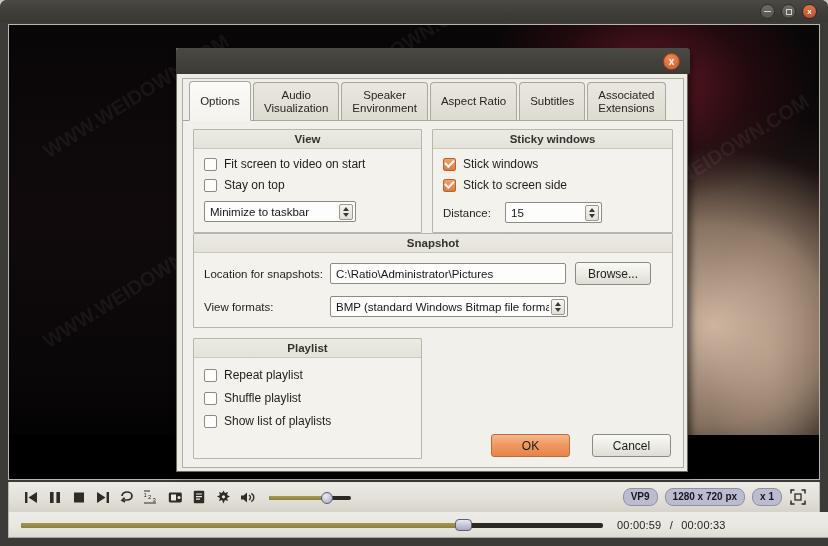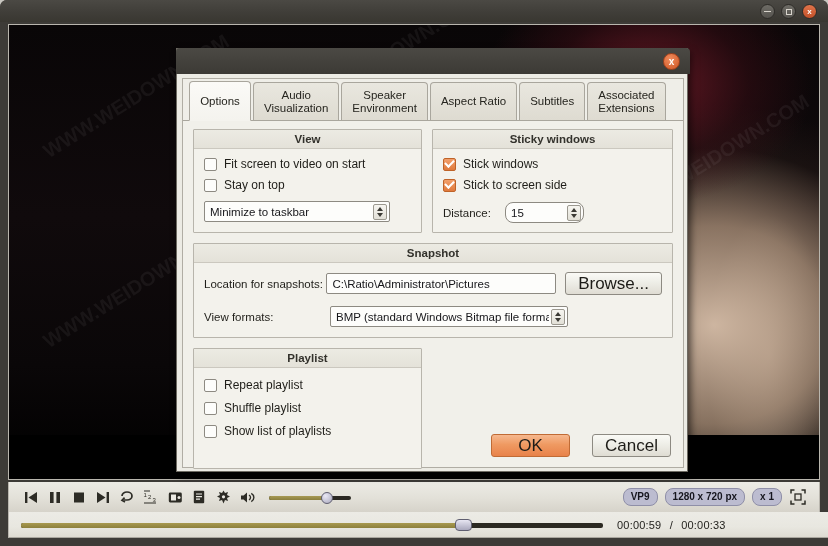--- a/index.html
+++ b/index.html
@@ -263,35 +263,35 @@
   .textbox {
     background:#fdfdfb; border:1px solid #8d8a82; border-radius:2px;
     height: 21px; display:flex; align-items:center;
     font-size: 11.5px; color:#16161a; padding: 0 5px;
     cursor: text;
   }
   .btn {
     background: linear-gradient(to bottom,#fafaf6 0%,#ededE6 48%,#dfdcd3 100%);
     border: 1px solid #8d8a82;
     border-radius: 3px;
-    font-size: 17px; color:#1d1c18;
+    font-size: 12px; color:#1d1c18;
     height: 23px; padding: 0 12px;
     display:flex; align-items:center; justify-content:center;
     cursor:pointer;
   }
   .btn.primary {
     background: linear-gradient(to bottom,#f6b88f 0%,#ef9a62 45%,#e8824a 100%);
     border-color:#c06b35;
     font-weight: normal;
   }
 
   #row-top { display:flex; gap: 10px; }
   #grp-view { width: 229px; }
   #grp-sticky { flex: 1; }
-  #grp-snapshot { margin-top: 10px; }
+  #grp-snapshot { }
   #grp-playlist { margin-top: 10px; width: 229px; }
 
   #dialog-buttons {
     position:absolute; right: 12px; bottom: 10px;
     display:flex; gap: 22px;
   }
   #btn-ok { width: 79px; }
   #btn-cancel { width: 79px; }
 </style>
 </head>
@@ -472,21 +472,21 @@
           <div class="group-title">View</div>
           <div class="group-body">
             <div class="cb">
               <span class="cb-box"></span>
               <span class="cb-label">Fit screen to video on start</span>
             </div>
             <div class="cb">
               <span class="cb-box"></span>
               <span class="cb-label">Stay on top</span>
             </div>
-            <div class="combo" style="margin-top:9px; width:186px;">
+            <div class="combo" style="margin-top:9px; width:152px;">
               <span class="txt">Minimize to taskbar</span>
               <span class="spin">
                 <span class="tri-up"></span>
                 <span class="tri-dn"></span>
               </span>
             </div>
           </div>
         </div>
 
         <div class="group" id="grp-sticky">
@@ -495,21 +495,21 @@
             <div class="cb">
               <span class="cb-box checked"></span>
               <span class="cb-label">Stick windows</span>
             </div>
             <div class="cb">
               <span class="cb-box checked"></span>
               <span class="cb-label">Stick to screen side</span>
             </div>
             <div class="row" style="margin-top:10px;">
               <span class="field-label" style="width:62px;">Distance:</span>
-              <div class="combo" style="width:79px;border-radius:8px;">
+              <div class="combo" style="width:97px;">
                 <span class="txt">15</span>
                 <span class="spin">
                   <span class="tri-up"></span>
                   <span class="tri-dn"></span>
                 </span>
               </div>
             </div>
           </div>
         </div>
       </div>

